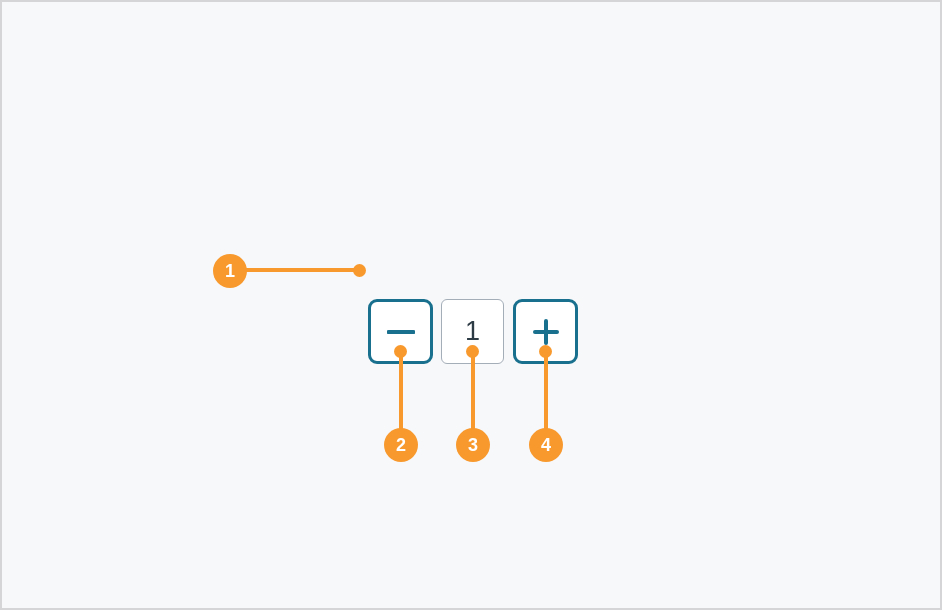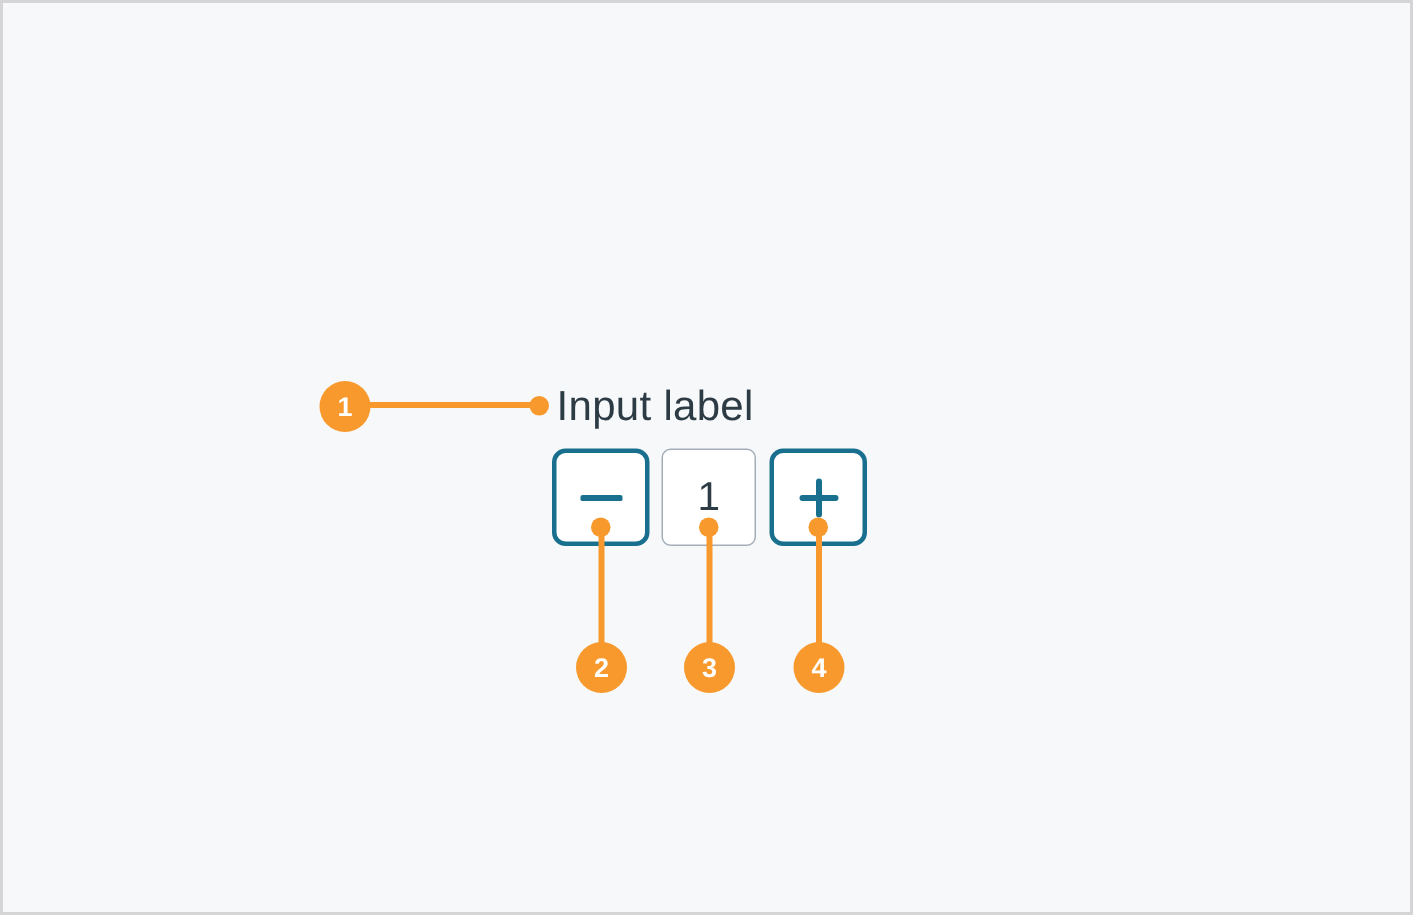--- a/index.html
+++ b/index.html
@@ -100,21 +100,20 @@
 </style>
 </head>
 <body>
 
 <div class="canvas">
 
   <div class="badge badge-1">1</div>
   <div class="h-line line-1"></div>
   <div class="conn-dot dot-1"></div>
 
-  <div class="input-label">Input label</div>
 
   <button class="step-btn btn-dec">
     <span>
       <svg width="28" height="28" viewBox="0 0 28 28">
         <line x1="1.5" y1="14" x2="26.5" y2="14" stroke="#19708E" stroke-width="4" stroke-linecap="round"></line>
       </svg>
     </span>
   </button>
 
   <input class="value-input" value="1" style="">

